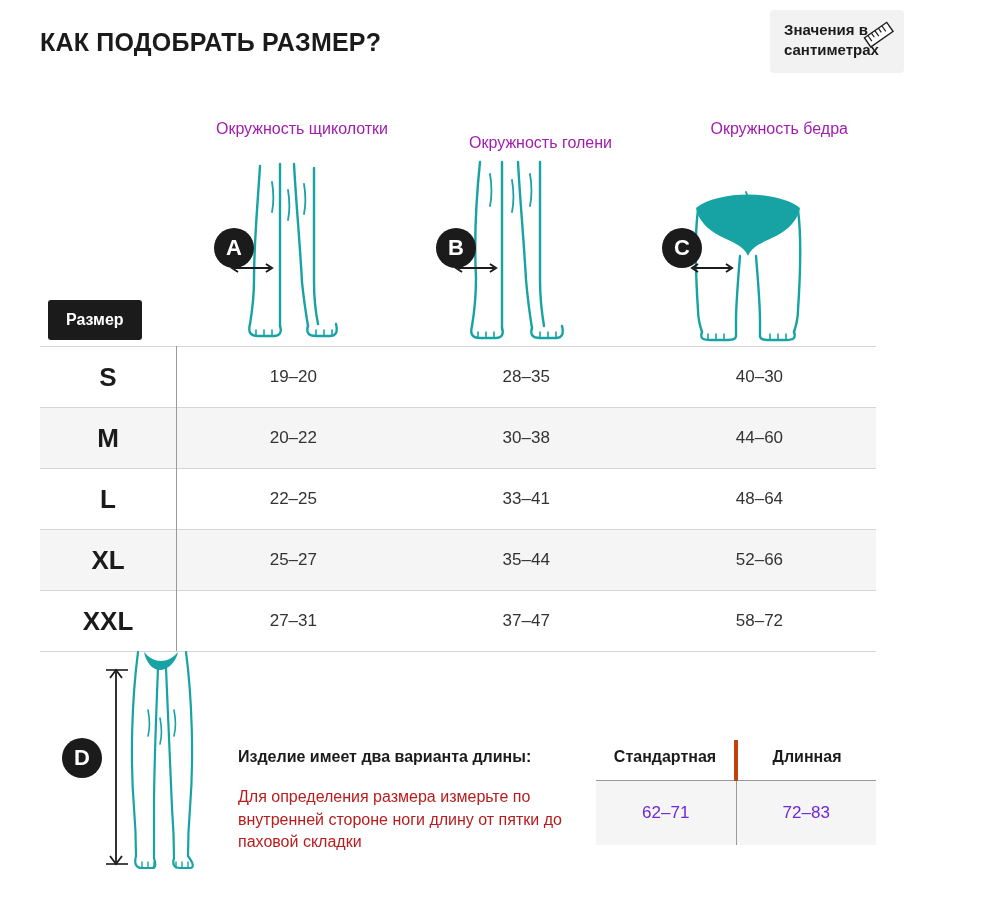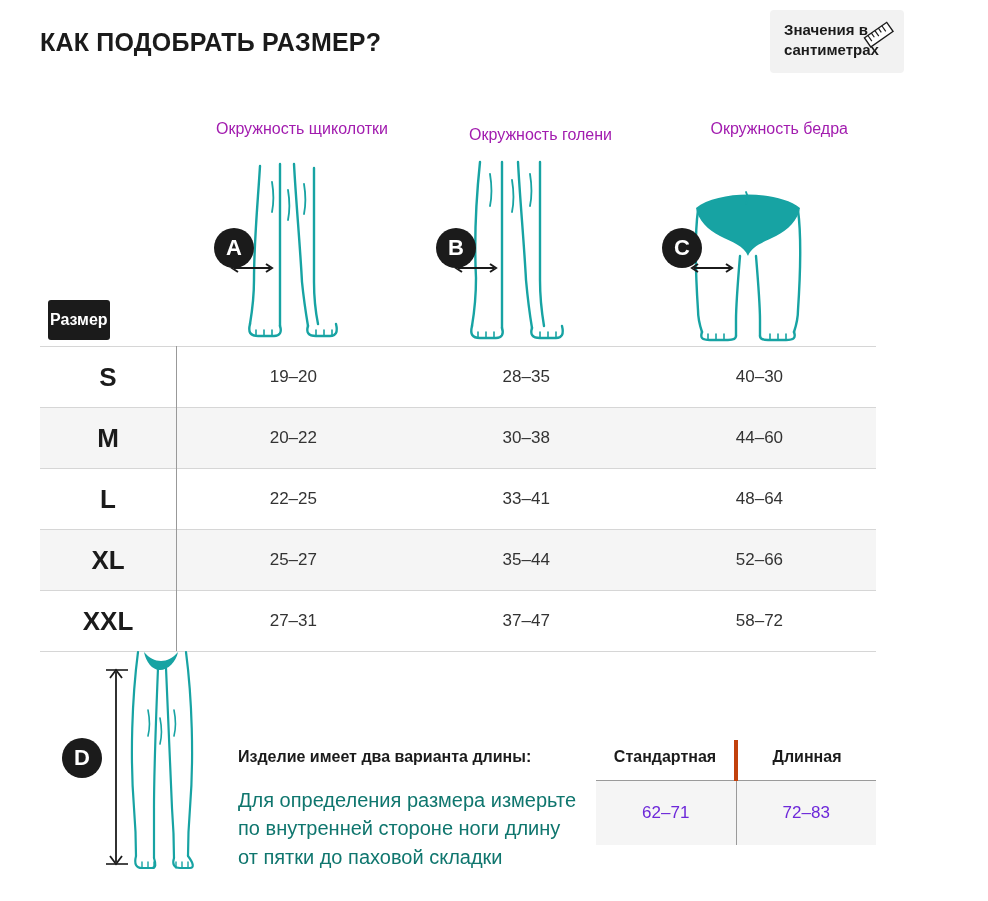--- a/index.html
+++ b/index.html
@@ -62,21 +62,21 @@
   .col-head {
     position: absolute;
     text-align: right;
     font-size: 16px;
     font-weight: normal;
     line-height: 1.35;
     color: #a21caf;
     width: 200px;
   }
   .col-head.c1 { left: 188px; top: 118px; }
-  .col-head.c2 { left: 412px; top: 124px; }
+  .col-head.c2 { left: 412px; top: 132px; }
   .col-head.c3 { left: 648px; top: 118px; }
 
   
   .illus {
     position: absolute;
     top: 160px;
     width: 200px;
     height: 182px;
   }
   .illus.c1 { left: 188px; }
@@ -104,21 +104,21 @@
 
   
   .size-label {
     position: absolute;
     left: 48px;
     top: 300px;
     background: #1b1b1b;
     color: #ffffff;
     font-size: 16px;
     font-weight: bold;
-    padding: 11px 2px;
+    padding: 11px 18px;
     border-radius: 3px;
   }
 
   
   .table-wrap {
     position: absolute;
     left: 40px;
     top: 346px;
     width: 836px;
   }
@@ -162,23 +162,23 @@
     top: 748px;
     width: 345px;
   }
   .bottom-text .lead {
     font-size: 16px;
     font-weight: bold;
     color: #1b1b1b;
     margin-bottom: 20px;
   }
   .bottom-text .desc {
-    font-size: 20px;
+    font-size: 16px;
     line-height: 1.42;
-    color: #0f766e;
+    color: #b91c1c;
   }
 
   .length-table {
     position: absolute;
     left: 596px;
     top: 740px;
     width: 280px;
   }
   table.lengths {
     border-collapse: collapse;

